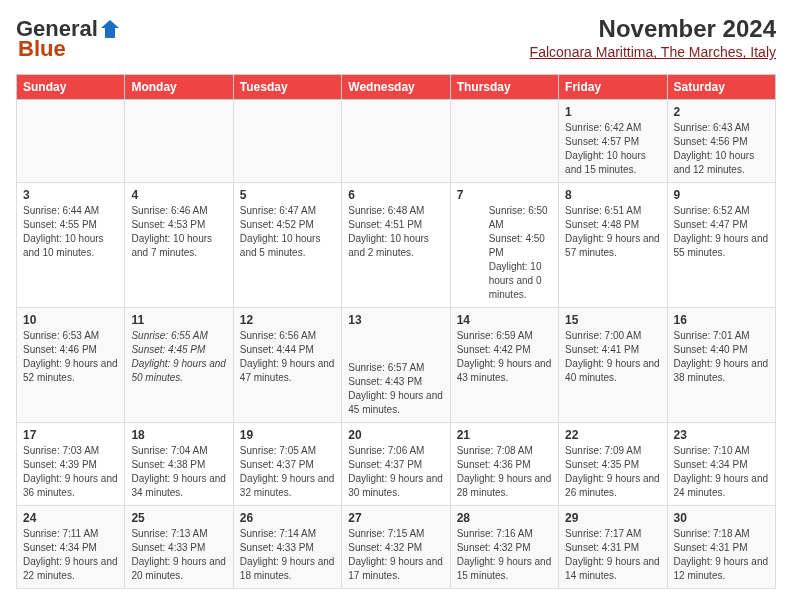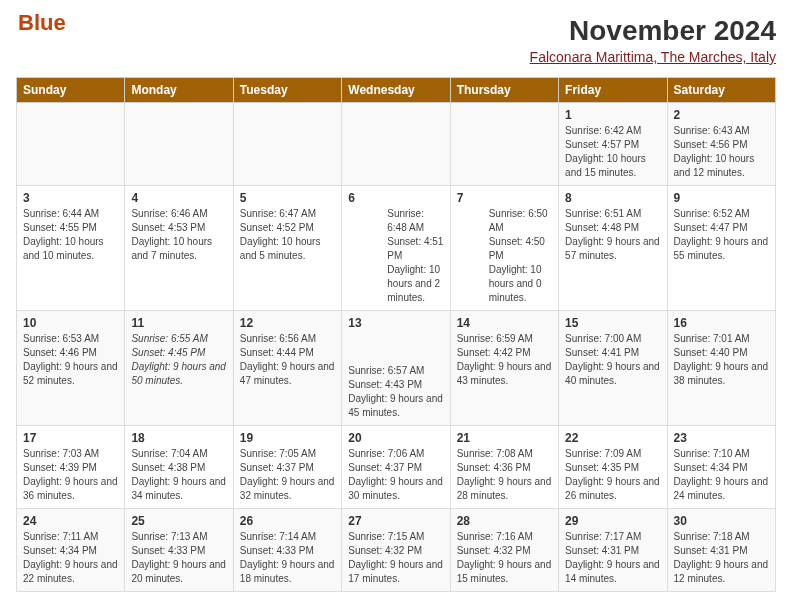--- a/index.html
+++ b/index.html
@@ -18,38 +18,38 @@
     }
     .logo {
       display: flex;
       flex-direction: column;
       align-items: flex-start;
     }
     .title-area {
       text-align: right;
     }
     .month-title {
-      font-size: 28px;
+      font-size: 24px;
       font-weight: bold;
       color: #333;
       line-height: 1.1;
     }
     .subtitle {
       font-size: 14px;
       color: #7f1d1d;
       margin-top: 2px;
       text-decoration: underline;
     }
     table {
       width: 100%;
       border-collapse: collapse;
       table-layout: fixed;
     }
     thead tr th {
-      background-color: #a16207;
+      background-color: #ef4444;
       color: #fff;
       font-size: 12px;
       font-weight: bold;
       text-align: left;
       padding: 5px 6px;
       border: 1px solid #ccc;
     }
     tbody tr td {
       vertical-align: top;
       padding: 5px 6px;
@@ -78,20 +78,26 @@
     }
     tbody tr:nth-child(odd) td.empty {
       background: #f9f9f9;
     }
   </style>
 </head>
 <body>
 
 <div class="header-area">
   <div class="logo">
+    <div style="display:flex;align-items:center;">
+      <span style="font-size:22px;font-weight:bold;color:#333;">General</span>
+      <svg width="22" height="22" viewBox="0 0 22 22" style="margin: 0 1px;">
+        <polygon points="11,2 20,10 16,10 16,20 6,20 6,10 2,10" fill="#1a6fc4"></polygon>
+      </svg>
+    </div>
     <span style="font-size:22px;font-weight:bold;color:#c2410c;margin-top:-6px;margin-left:2px;">Blue</span>
   </div>
   <div class="title-area">
     <div class="month-title">November 2024</div>
     <div class="subtitle">Falconara Marittima, The Marches, Italy</div>
   </div>
 </div>
 
 <table>
   <thead>
@@ -139,21 +145,21 @@
 Daylight: 10 hours and 7 minutes.</div>
         </td>
         <td>
           <span class="day-number">5</span>
           <div class="day-info" style="white-space: pre-line;">Sunrise: 6:47 AM
 Sunset: 4:52 PM
 Daylight: 10 hours and 5 minutes.</div>
         </td>
         <td>
           <span class="day-number">6</span>
-          <div class="day-info" style="white-space: pre-line; margin-left: 39px;">Sunrise: 6:48 AM
+          <div class="day-info" style="white-space: pre-line;">Sunrise: 6:48 AM
 Sunset: 4:51 PM
 Daylight: 10 hours and 2 minutes.</div>
         </td>
         <td>
           <span class="day-number">7</span>
           <div class="day-info" style="white-space: pre-line; margin-left: 32px;">Sunrise: 6:50 AM
 Sunset: 4:50 PM
 Daylight: 10 hours and 0 minutes.</div>
         </td>
         <td>

